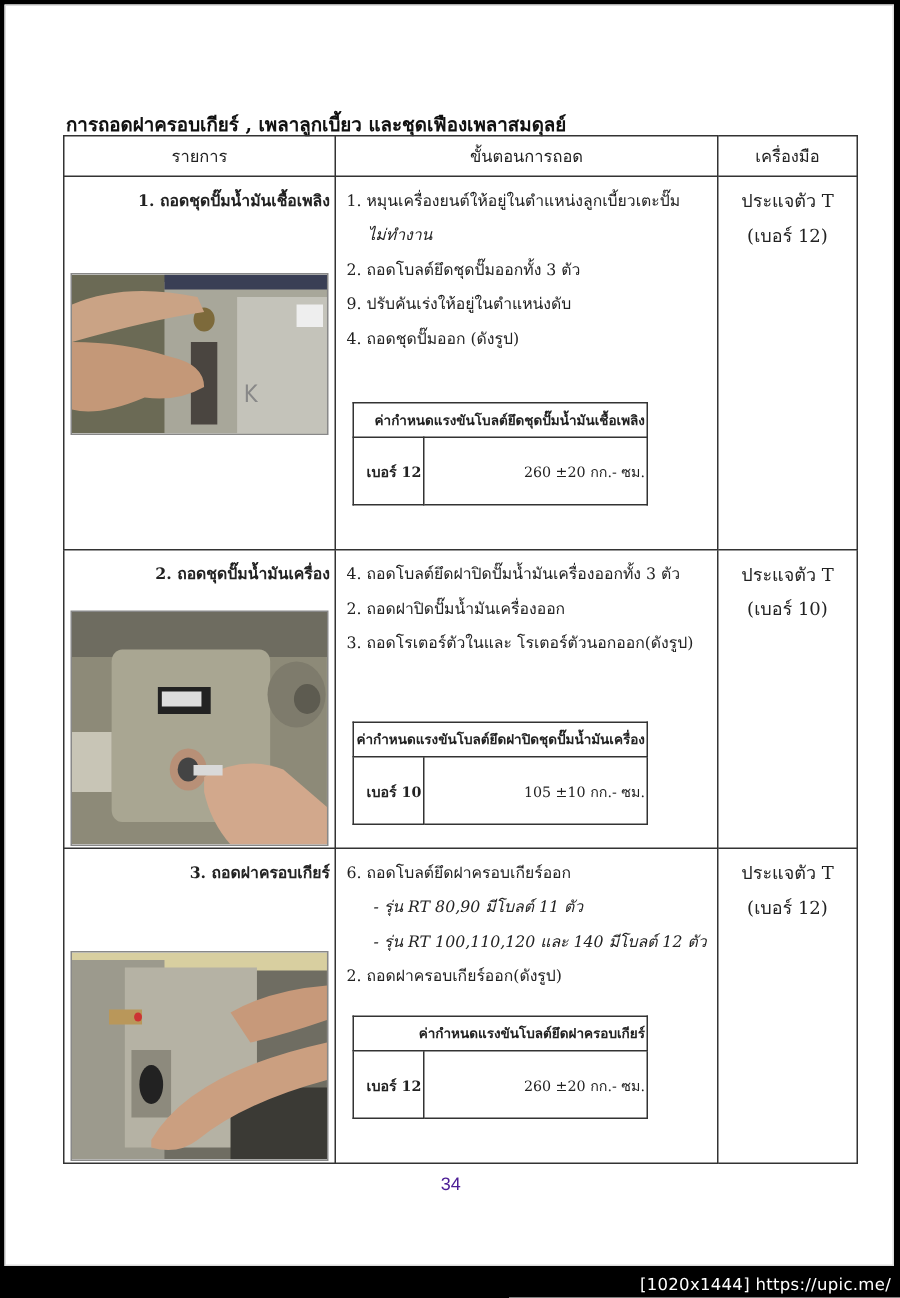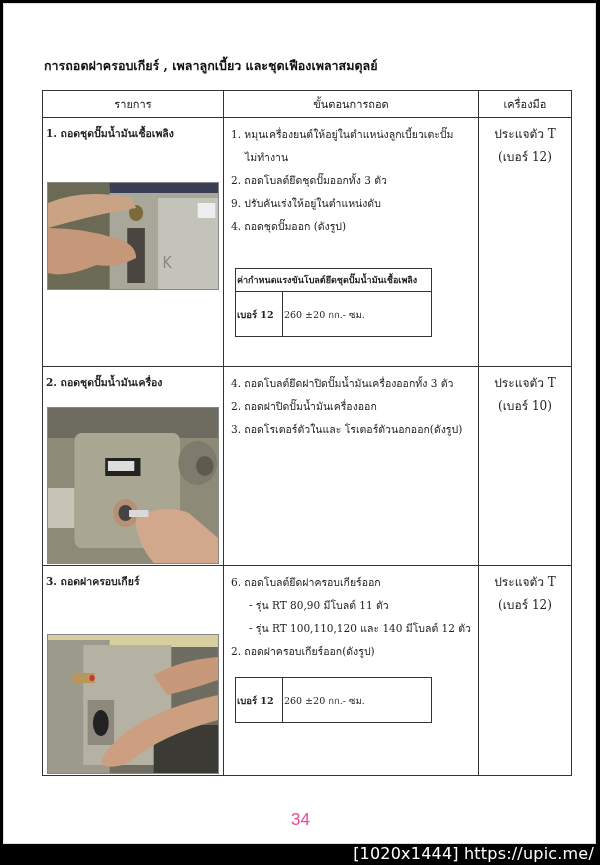--- a/index.html
+++ b/index.html
@@ -5,51 +5,51 @@
   html, body { margin: 0; padding: 0; }
   body {
     width: 600px; height: 865px; background: #000; position: relative; overflow: hidden;
     font-family: "DejaVu Serif", "Liberation Serif", serif;
   }
   .page {
     position: absolute; left: 3px; top: 3px; width: 593px; height: 841px;
     background: #fff; border: 1px solid #ddd; box-sizing: border-box;
   }
   .title {
-    position: absolute; left: 40px; top: 52px; font-size: 12.5px; font-weight: bold; color: #111;
+    position: absolute; left: 40px; top: 69px; font-size: 12.5px; font-weight: bold; color: #111;
     white-space: nowrap;
   }
   table.main {
     position: absolute; left: 38px; top: 86px; width: 530px; border-collapse: collapse;
     font-size: 10.5px; color: #222;
   }
   table.main td, table.main th { border: 1.5px solid #333; vertical-align: top; }
   table.main th { height: 24px; font-weight: normal; text-align: center; vertical-align: middle; font-size: 11px; }
   .c1 { width: 196px; margin-top: 32px; }
   .c2 { width: 233px; }
   .c3 { width: 97px; }
-  .item-title { font-weight: bold; padding: 6px 2px; font-size: 10.5px; }
+  .item-title { font-weight: bold; padding: 6px 2px; font-size: 10.5px; text-align: right; }
   .photo {
     margin: 0 3px 0 3px; border: 1px solid #888; position: relative; overflow: hidden;
   }
   .steps { padding: 4px 6px 0 6px; }
   .step { line-height: 23px; font-size: 10.5px; white-space: nowrap; }
-  .step.cont { padding-left: 14px; }
-  .step.sub { padding-left: 18px; }
+  .step.cont { padding-left: 14px; font-style: italic; }
+  .step.sub { padding-left: 18px; font-style: italic; }
   .tool { text-align: center; padding-top: 4px; line-height: 23px; font-size: 12px; }
   table.torque {
     border-collapse: collapse; margin-left: 10px; width: 197px; font-size: 9.5px;
   }
-  table.torque td { border: 1.5px solid #333; text-align: left; vertical-align: middle; }
+  table.torque td { border: 1.5px solid #333; text-align: right; vertical-align: middle; }
   table.torque .hd { font-weight: bold; height: 20px; font-size: 9px; white-space: nowrap; }
   table.torque .k { font-weight: bold; width: 44px; height: 42px; }
-  .pagenum { position: absolute; left: 0; width: 593px; top: 806px; text-align: center; font-family: "Liberation Sans", sans-serif; font-size: 17px; color: #ec4899; }
+  .pagenum { position: absolute; left: 0; width: 593px; top: 778px; text-align: center; font-family: "Liberation Sans", sans-serif; font-size: 12px; color: #4c1d95; }
   .footer {
     position: absolute; right: 6px; bottom: 2px; color: #fff; font-family: "DejaVu Sans", sans-serif;
-    font-size: 16px; letter-spacing: 0.2px;
+    font-size: 11px; letter-spacing: 0.2px;
   }
 </style>
 </head>
 <body>
 
 <div class="page">
   <div class="title">การถอดฝาครอบเกียร์ , เพลาลูกเบี้ยว และชุดเฟืองเพลาสมดุลย์</div>
 
   <table class="main">
     <tbody>
@@ -124,20 +124,31 @@
             <rect x="92" y="102" width="22" height="7" fill="#d9d9d9"></rect>
           </svg>
         </div>
       </td>
       <td>
         <div class="steps">
           <div class="step">4.  ถอดโบลต์ยึดฝาปิดปั๊มน้ำมันเครื่องออกทั้ง 3 ตัว</div>
           <div class="step">2.  ถอดฝาปิดปั๊มน้ำมันเครื่องออก</div>
           <div class="step">3.  ถอดโรเตอร์ตัวในและ โรเตอร์ตัวนอกออก(ดังรูป)</div>
         </div>
+        <table class="torque" style="margin-top:40px;">
+          <tbody>
+                <tr>
+                  <td colspan="2" class="hd">ค่ากำหนดแรงขันโบลต์ยึดฝาปิดชุดปั๊มน้ำมันเครื่อง</td>
+                </tr>
+          <tr>
+            <td class="k">เบอร์ 10</td>
+            <td>105 ±10 กก.- ซม.</td>
+          </tr>
+        </tbody>
+            </table>
       </td>
       <td>
         <div class="tool">
           <div>ประแจตัว T</div>
           <div>(เบอร์ 10)</div>
         </div>
       </td>
     </tr>
 
     <tr style="height:208px;">
@@ -161,20 +172,23 @@
       </td>
       <td>
         <div class="steps">
           <div class="step">6.  ถอดโบลต์ยึดฝาครอบเกียร์ออก</div>
           <div class="step sub">- รุ่น RT 80,90 มีโบลต์ 11 ตัว</div>
           <div class="step sub">- รุ่น RT 100,110,120 และ  140 มีโบลต์ 12 ตัว</div>
           <div class="step">2.  ถอดฝาครอบเกียร์ออก(ดังรูป)</div>
         </div>
         <table class="torque" style="margin-top:14px;">
           <tbody>
+                <tr>
+                  <td colspan="2" class="hd">ค่ากำหนดแรงขันโบลต์ยึดฝาครอบเกียร์</td>
+                </tr>
           <tr>
             <td class="k">เบอร์ 12</td>
             <td>260 ±20 กก.- ซม.</td>
           </tr>
         </tbody>
             </table>
       </td>
       <td>
         <div class="tool">
           <div>ประแจตัว T</div>

